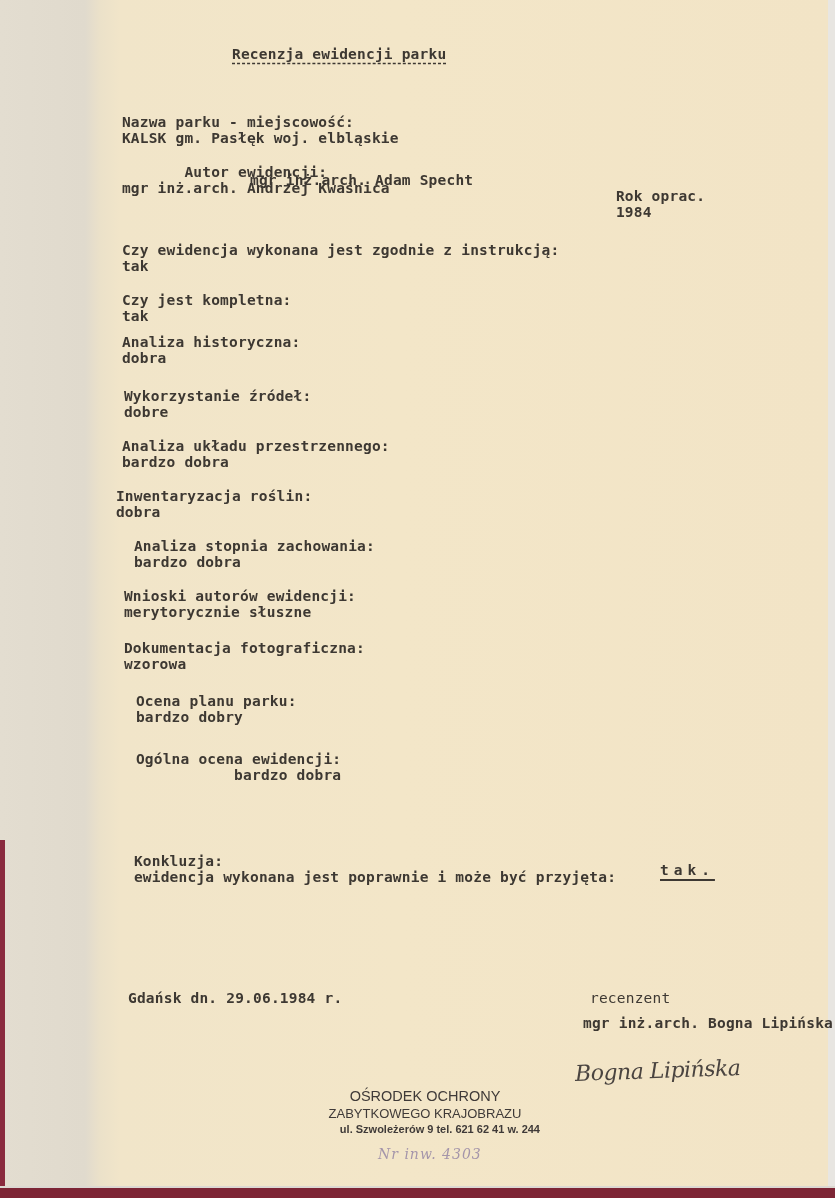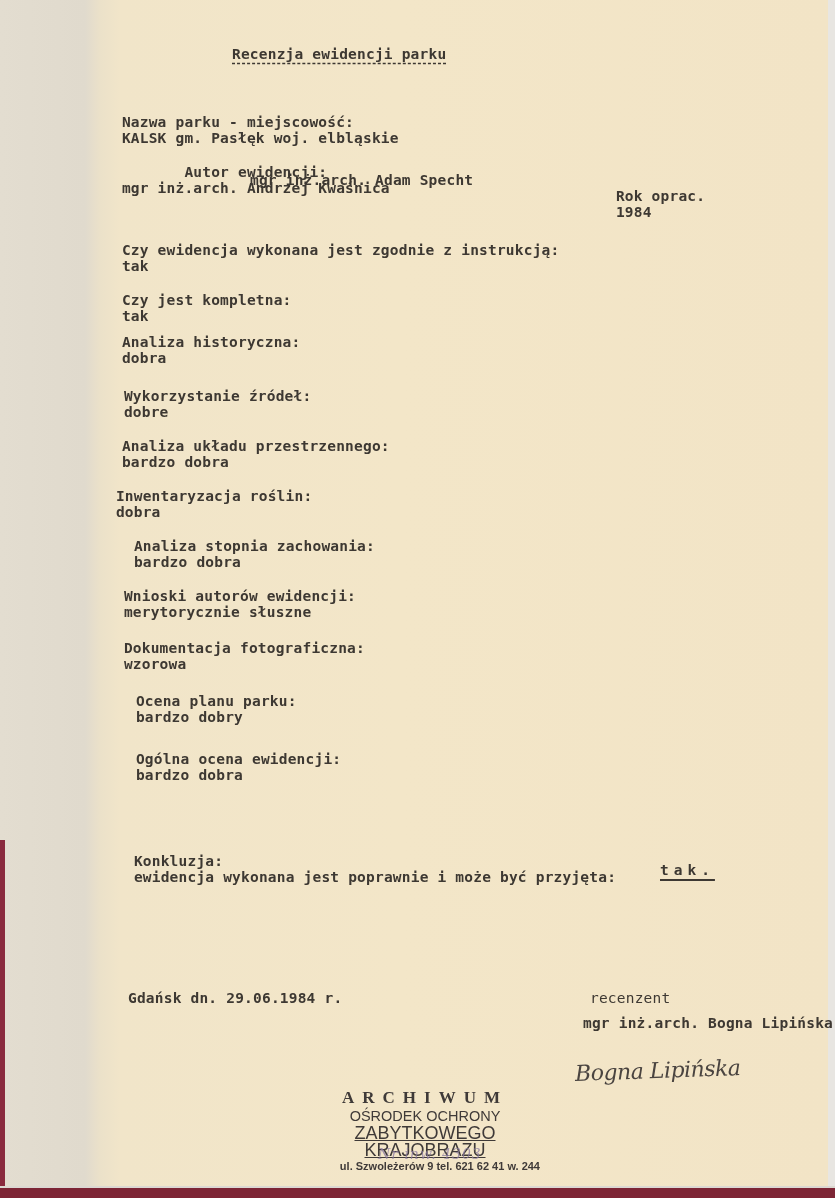--- a/index.html
+++ b/index.html
@@ -94,23 +94,22 @@
       font-size: 17px;
       letter-spacing: 8px;
       font-weight: bold;
       line-height: 20px;
     }
     .stamp .s2 {
       font-size: 14.5px;
       line-height: 17px;
     }
     .stamp .s3 {
-      font-size: 18px;
+      font-size: 13px;
       line-height: 17px;
-      text-decoration: underline;
     }
     .stamp .s4 {
       font-size: 11px;
       line-height: 15px;
       font-weight: bold;
       text-align: right;
     }
     .handwritten-inv {
       position: absolute;
       left: 378px;
@@ -181,36 +180,35 @@
   <span>merytorycznie słuszne</span>
 </div>
 <div class="line" style="left:106px; top:624px;">
   <span>Dokumentacja fotograficzna:</span>
   <span>wzorowa</span>
 </div>
 <div class="line" style="left:118px; top:677px;">
   <span>Ocena planu parku:</span>
   <span>bardzo dobry</span>
 </div>
-<div class="line" style="left:118px; top:735px;">
+<div class="line" style="left:118px; top:735px;text-align:right;">
   <span>Ogólna ocena ewidencji:</span>
   <span>bardzo dobra</span>
 </div>
 
 <div class="line" style="left:116px; top:837px;">
   <span>Konkluzja:</span>
   <span>ewidencja wykonana jest poprawnie i może być przyjęta:</span>
 </div>
 <div class="line underlined" style="left:660px; top:862px;">tak.</div>
 
 <div class="line" style="left:128px; top:990px;">Gdańsk dn. 29.06.1984 r.</div>
 <div class="line" style="left:590px; top:990px; font-weight:normal;">recenzent</div>
 <div class="line" style="left:535px; top:1015px;padding-left:48px;">mgr inż.arch. Bogna Lipińska</div>
 
 <div class="signature">Bogna Lipińska</div>
 
 <div class="stamp">
-  <div class="s1">ARCHIWUM</div>
   <div class="s2">OŚRODEK OCHRONY</div>
   <div class="s3">ZABYTKOWEGO KRAJOBRAZU</div>
   <div class="s4">ul. Szwoleżerów 9  tel. 621 62 41 w. 244</div>
 </div>
 <div class="handwritten-inv">Nr inw. 4303</div>
 
 </body></html>

